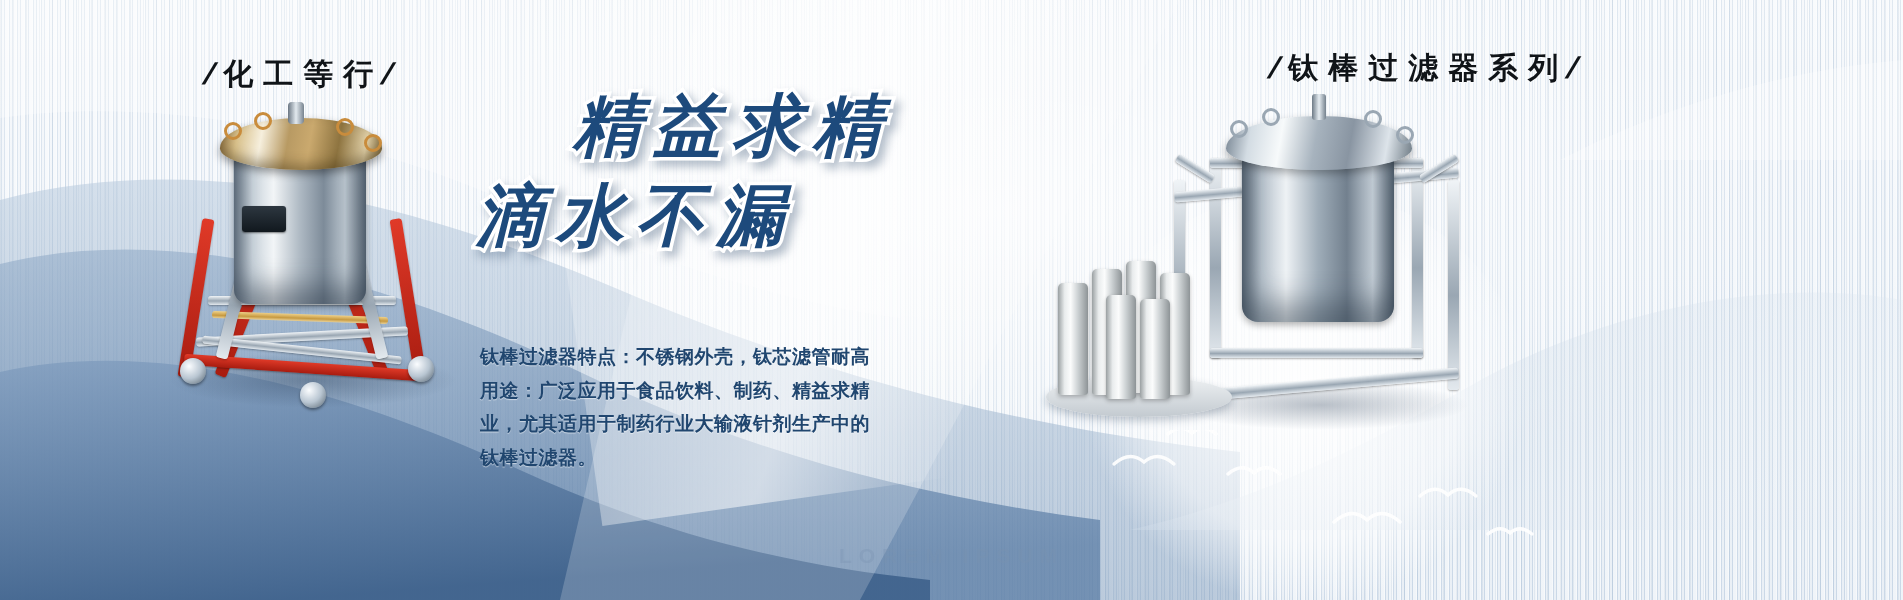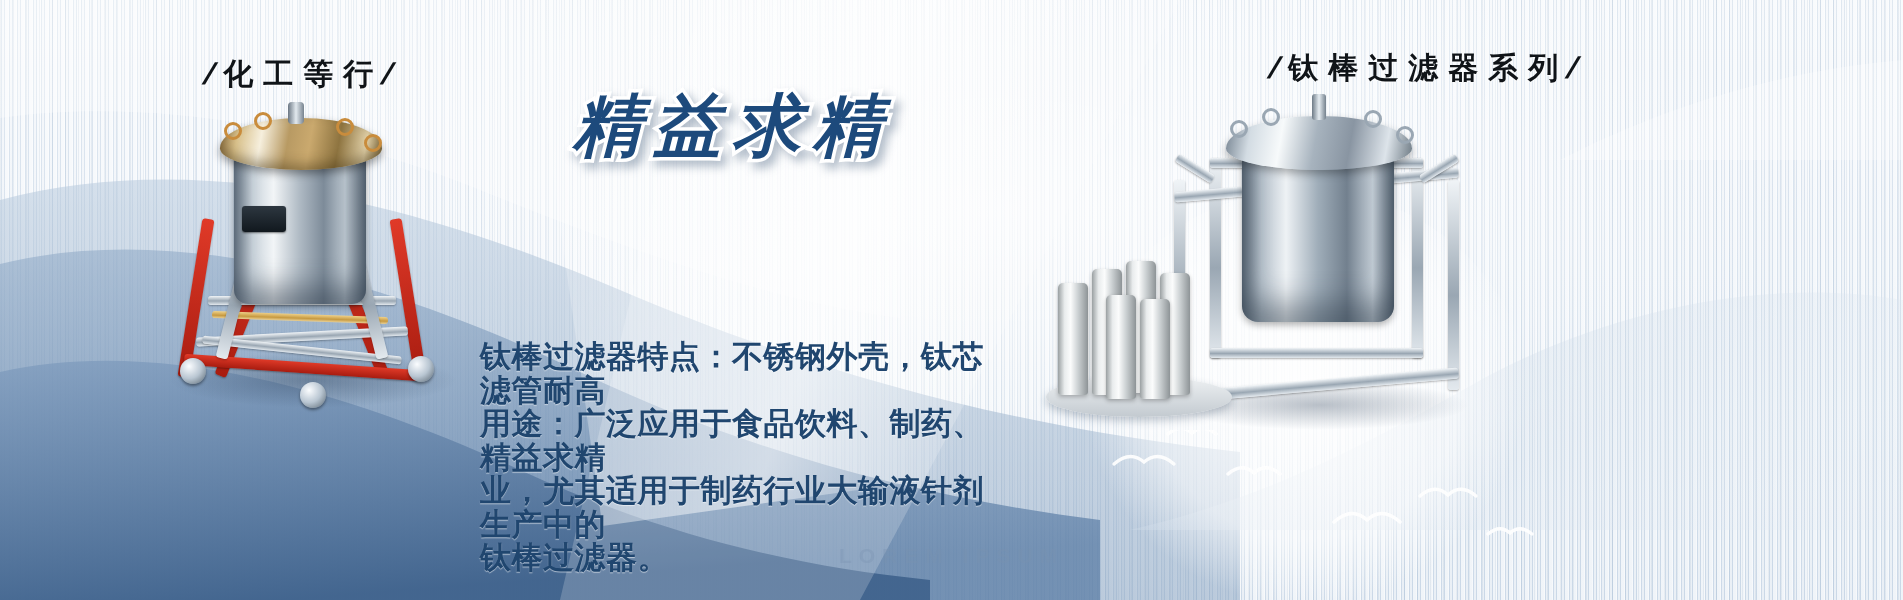--- a/index.html
+++ b/index.html
@@ -75,21 +75,21 @@
     paint-order:stroke fill;
     filter:drop-shadow(5px 6px 5px rgba(70,95,125,0.40));
   }
   .headline .l1 { display:block; text-align:center; padding-right:86px; }
   .headline .l2 { display:block; text-align:left;  padding-left:10px; margin-top:4px; }
 
   
   .body-copy {
     position:absolute; left:480px; top:340px; width:520px;
     font-family:"DejaVu Serif","Liberation Serif", serif;
-    font-size:31px; line-height:33.5px; font-weight:bold;
+    font-size:19px; line-height:33.5px; font-weight:bold;
     color:#20466f; letter-spacing:0.5px;
     text-shadow:0 1px 1px rgba(255,255,255,0.55);
   }
   .body-copy p { margin:0; }
 
   
   .watermark {
     position:absolute; left:0; right:0; top:544px; text-align:center;
     font-size:21px; letter-spacing:7px; font-weight:bold;
     color:rgba(120,145,175,0.33);
@@ -318,20 +318,21 @@
   <div class="hd hd-left">
     <span class="bar">/</span><span>化工等行</span><span class="bar">/</span>
   </div>
 
   <div class="hd hd-right">
     <span class="bar">/</span><span>钛棒过滤器系列</span><span class="bar">/</span>
   </div>
 
   <div class="headline">
     <span class="l1">精益求精</span>
+    <span class="l2">滴水不漏</span>
   </div>
 
   <div class="body-copy">
     <p>钛棒过滤器特点：不锈钢外壳，钛芯滤管耐高</p>
     <p>用途：广泛应用于食品饮料、制药、精益求精</p>
     <p>业，尤其适用于制药行业大输液针剂生产中的</p>
     <p>钛棒过滤器。</p>
   </div>
 
   <div class="watermark">LOREM IPSUM</div>

